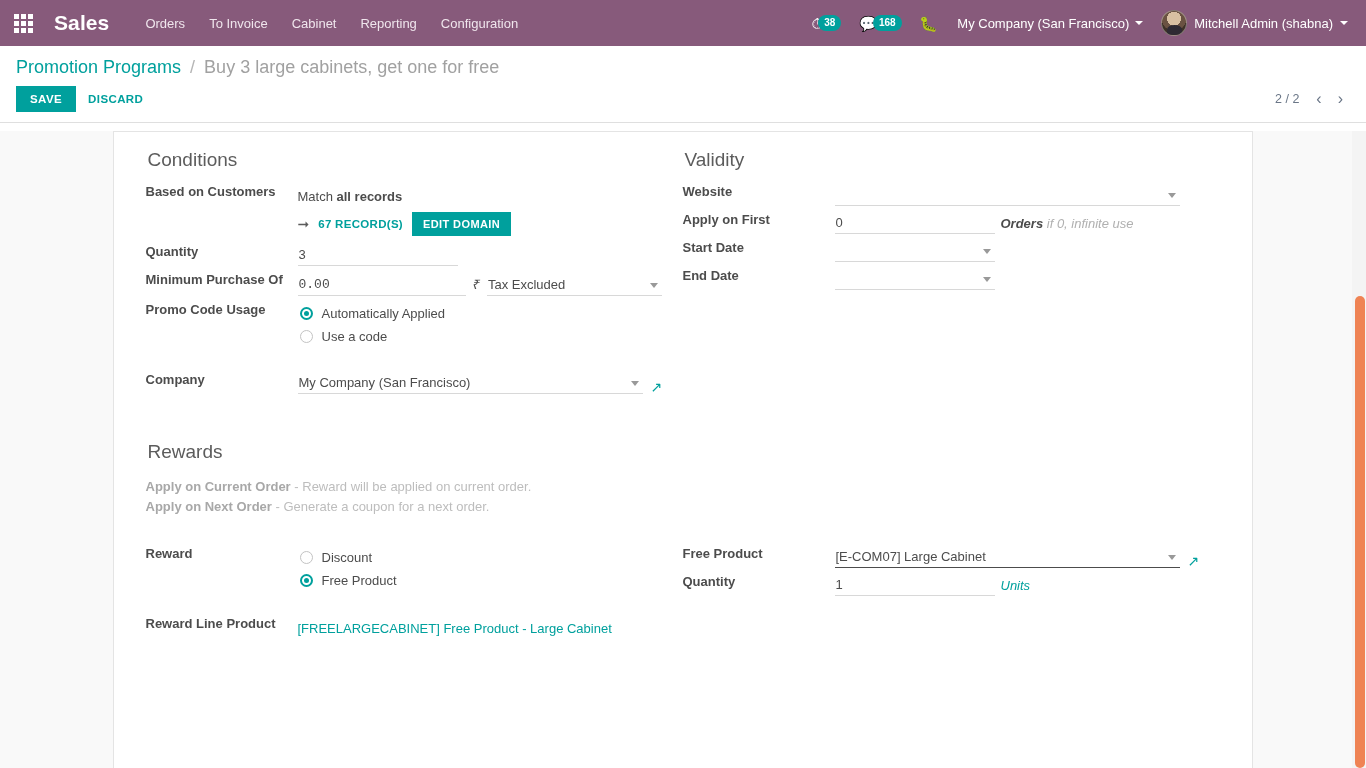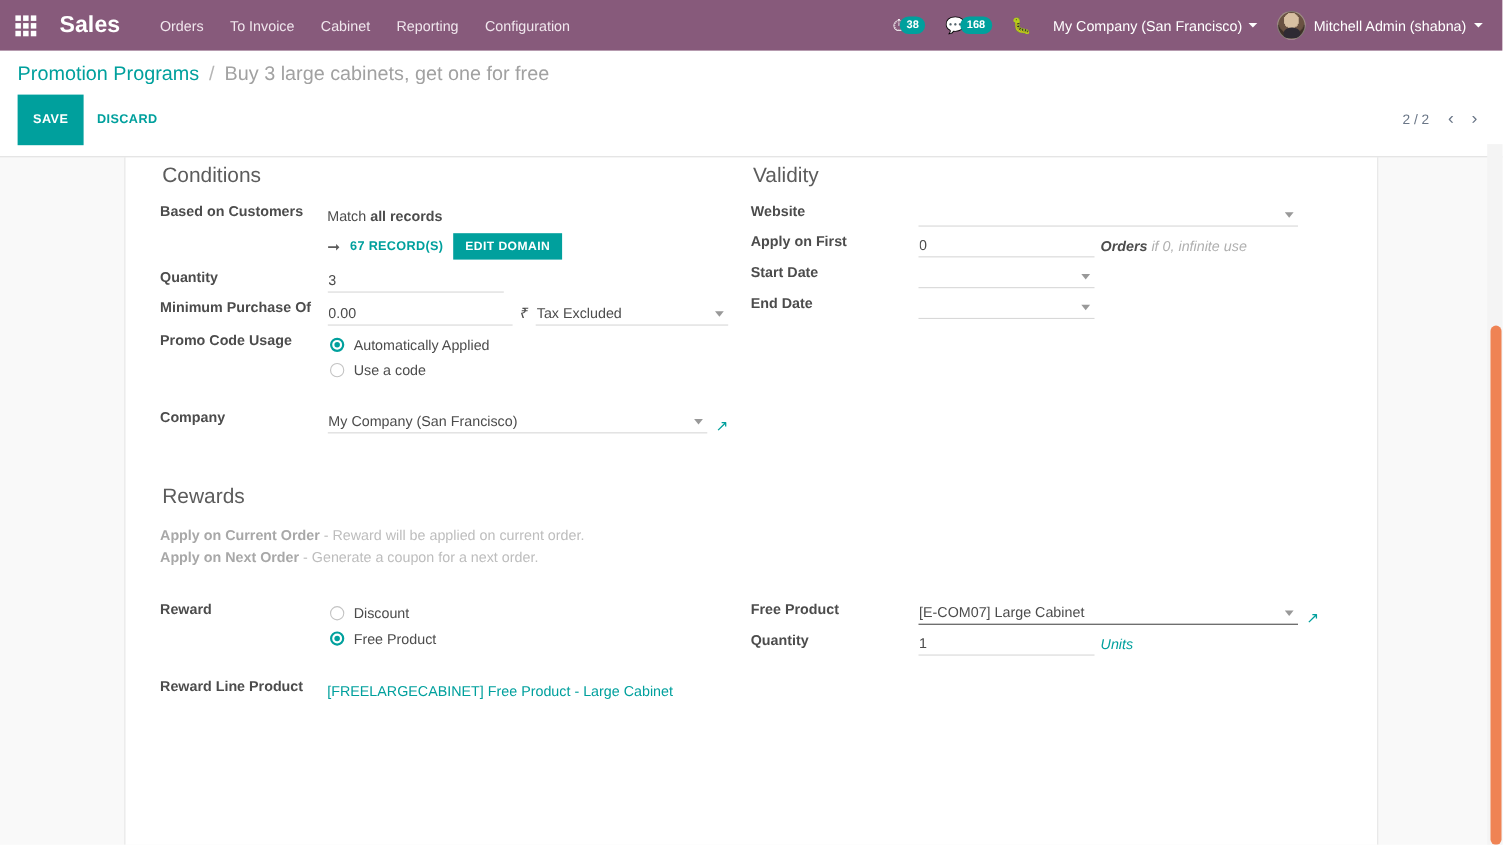--- a/index.html
+++ b/index.html
@@ -103,21 +103,21 @@
   .breadcrumb { font-size: 18px; line-height: 26px; margin-bottom: 6px; }
   .bc-link { color: #00A09D; cursor: pointer; }
   .bc-sep { color: #b5b5b5; margin: 0 4px; }
   .bc-active { color: #a1a1a1; }
 
   .cp-row { display: flex; align-items: center; }
   .btn-save {
     background: #00A09D; color: #ffffff;
     border: none; font-size: 11.5px; font-weight: bold;
     letter-spacing: .4px;
-    padding: 17px 14px; cursor: pointer;
+    padding: 7px 14px; cursor: pointer;
     font-family: inherit;
   }
   .btn-discard {
     background: transparent; color: #00A09D;
     border: none; font-size: 11.5px; font-weight: bold;
     letter-spacing: .4px; padding: 7px 12px; cursor: pointer;
     font-family: inherit;
   }
   .pager {
     margin-left: auto; display: flex; align-items: center; gap: 2px;
@@ -366,21 +366,21 @@
               <div style="width:160px">
                 <input class="inp" value="3" style="">
               </div>
             </td>
           </tr>
 
           <tr>
             <td class="lbl">Minimum Purchase Of</td>
             <td class="val">
               <div class="inline-row">
-                <div style="width:168px; position:relative;">
+                <div style="width:168px; position:relative;font-family:Liberation Mono, monospace;">
                   <input class="inp" value="0.00" style="">
                 </div>
                 <span class="suffix-text">₹</span>
                 <div class="fieldwrap" style="width:175px; margin-left:8px;">
                   <input class="inp" value="Tax Excluded" style="">
                   <span class="dd-arrow"></span>
                 </div>
               </div>
             </td>
           </tr>

